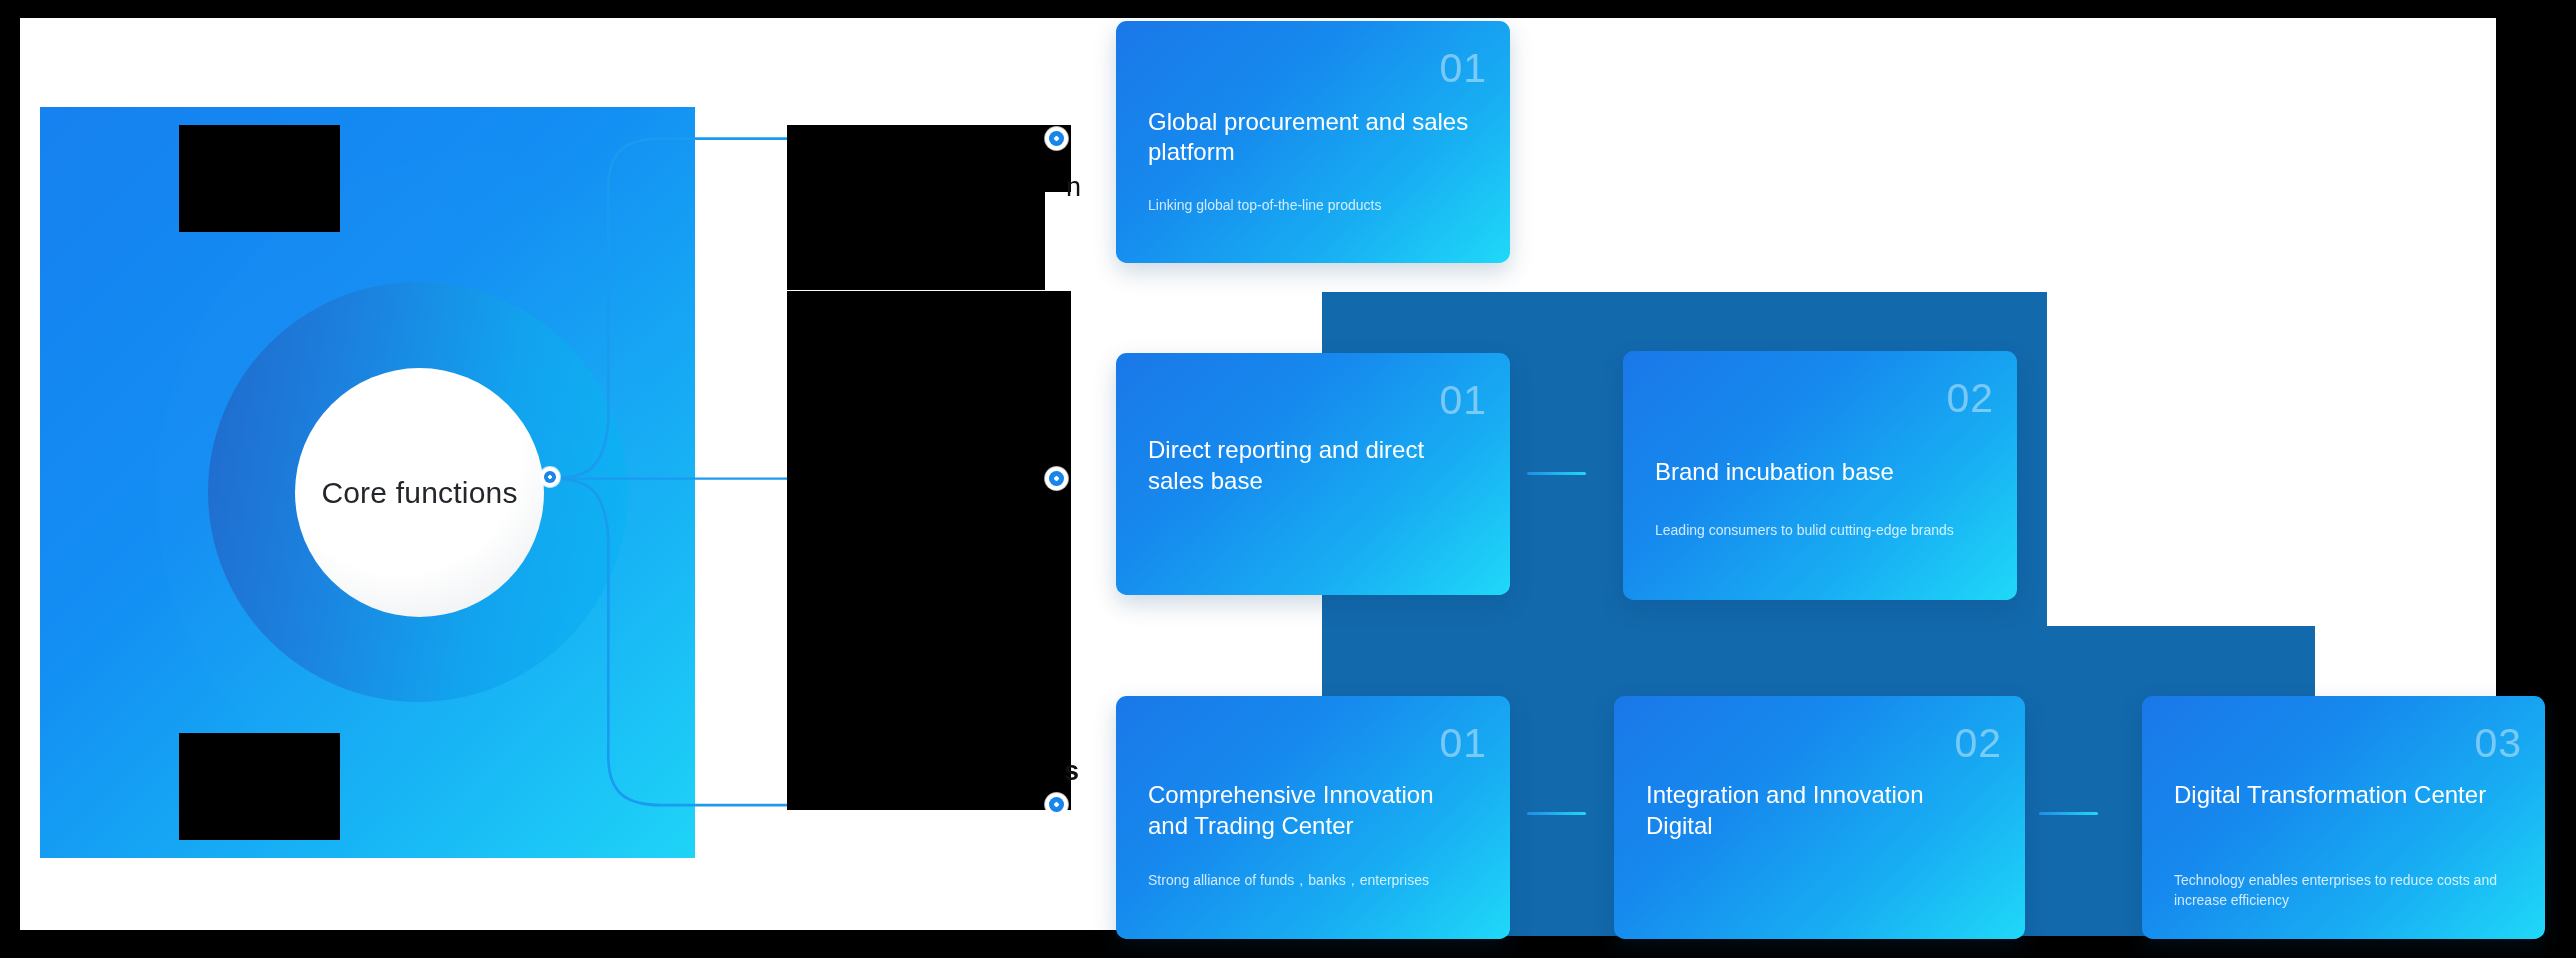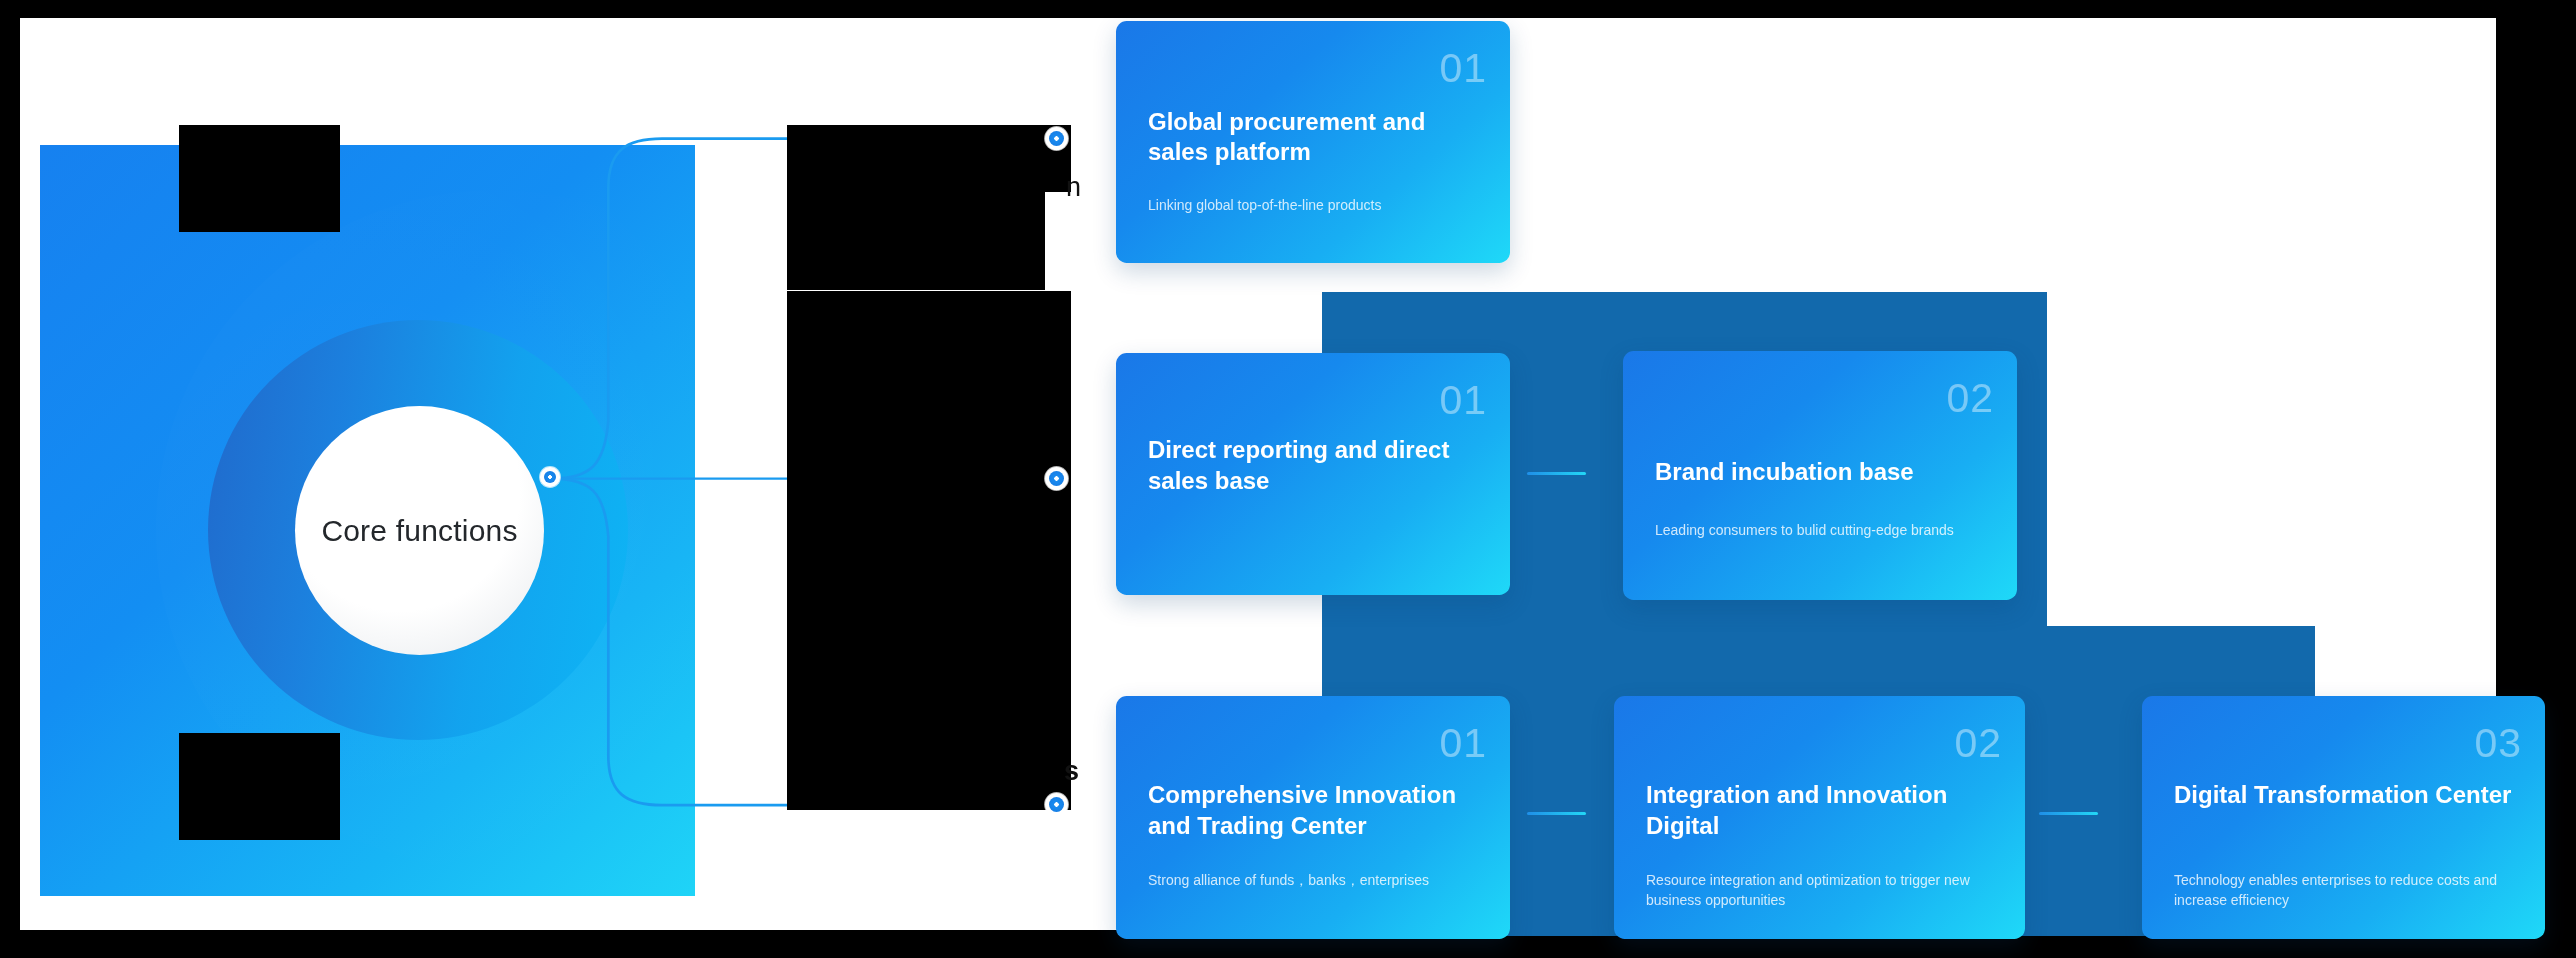--- a/index.html
+++ b/index.html
@@ -4,21 +4,21 @@
 <style>
   html,body{margin:0;padding:0;background:#000;}
   body{width:2576px;height:959px;overflow:hidden;font-family:"Liberation Sans",sans-serif;}
   #stage{position:relative;width:2576px;height:959px;background:#000;}
 
   
   .sheet{position:absolute;left:19.7px;top:18px;width:2476px;height:941px;background:#fff;}
 
   
   .hero{position:absolute;left:40px;top:107px;width:655px;height:751px;
-        background:linear-gradient(135deg,#1681f0 0%,#138ef3 40%,#17b5f5 75%,#1fd4f7 100%);margin-top:38px;}
+        background:linear-gradient(135deg,#1681f0 0%,#138ef3 40%,#17b5f5 75%,#1fd4f7 100%);}
   .ring{position:absolute;border-radius:50%;}
   .ring-outer{left:116px;top:45px;width:680px;height:680px;
         background:radial-gradient(circle at 30% 45%, rgba(255,255,255,0.02) 0%, rgba(255,255,255,0.00) 70%);}
   .ring-mid{left:168px;top:175px;width:420px;height:420px;
         background:linear-gradient(100deg,#2167c9 0%,#1c7fdd 30%,#12a2ee 65%,#0db6f5 100%);
         opacity:.95;}
   .ring-core{left:255px;top:261px;width:249px;height:249px;
         background:radial-gradient(circle at 42% 34%, #ffffff 0%, #ffffff 55%, #f0f2f4 80%, #e6e9ec 100%);
         display:flex;align-items:center;justify-content:center;}
   .ring-core span{font-size:30px;color:#23272b;letter-spacing:0.2px;white-space:nowrap;}
@@ -41,21 +41,21 @@
 
   
   .backplate{position:absolute;background:#1269ac;}
 
   
   .card{position:absolute;border-radius:10.7px;overflow:hidden;
         background:linear-gradient(138deg,#1a78e8 0%,#1689ee 35%,#18aef3 70%,#1fd9f8 100%);
         box-shadow:0 9px 23px rgba(8,60,110,.20);}
   .card .num{position:absolute;right:23px;top:27px;font-size:41px;font-weight:400;
         color:rgba(255,255,255,.42);letter-spacing:0.9px;line-height:1;}
-  .card .ttl{position:absolute;left:32px;font-size:24px;font-weight:700;color:#fff;
+  .card .ttl{position:absolute;left:32px;font-size:24px;font-weight:400;color:#fff;
         line-height:1.28;width:84%;}
   .card .sub{position:absolute;left:32px;font-size:14px;color:rgba(255,255,255,.80);
         line-height:1.40;width:86%;}
 
   
   .c1 .ttl{top:86px}    .c1 .sub{top:175px}
   .c2 .ttl{top:82px}    .c2 .sub{top:172px}
   .c3 .ttl{top:106px}   .c3 .sub{top:170px}
   .c4 .ttl{top:84px}    .c4 .sub{top:175px}
   .c5 .ttl{top:84px}    .c5 .sub{top:175px}
@@ -142,21 +142,20 @@
     <div class="num">01</div>
     <div class="ttl">Comprehensive Innovation and Trading Center</div>
     <div class="sub">Strong alliance of funds，banks，enterprises</div>
   </div>
 
   <div class="dash" style="left:1527px;top:812px;"></div>
 
   <div class="card c5" style="left:1614px;top:696px;width:411px;height:243px;">
     <div class="num">02</div>
     <div class="ttl">Integration and Innovation Digital</div>
-    <div class="sub">Resource integration and optimization to trigger new business opportunities</div>
   </div>
 
   <div class="dash" style="left:2039px;top:812px;"></div>
 
   <div class="card c6" style="left:2142px;top:696px;width:403px;height:243px;">
     <div class="num">03</div>
     <div class="ttl">Digital Transformation Center</div>
     <div class="sub">Technology enables enterprises to reduce costs and increase efficiency</div>
   </div>
 

